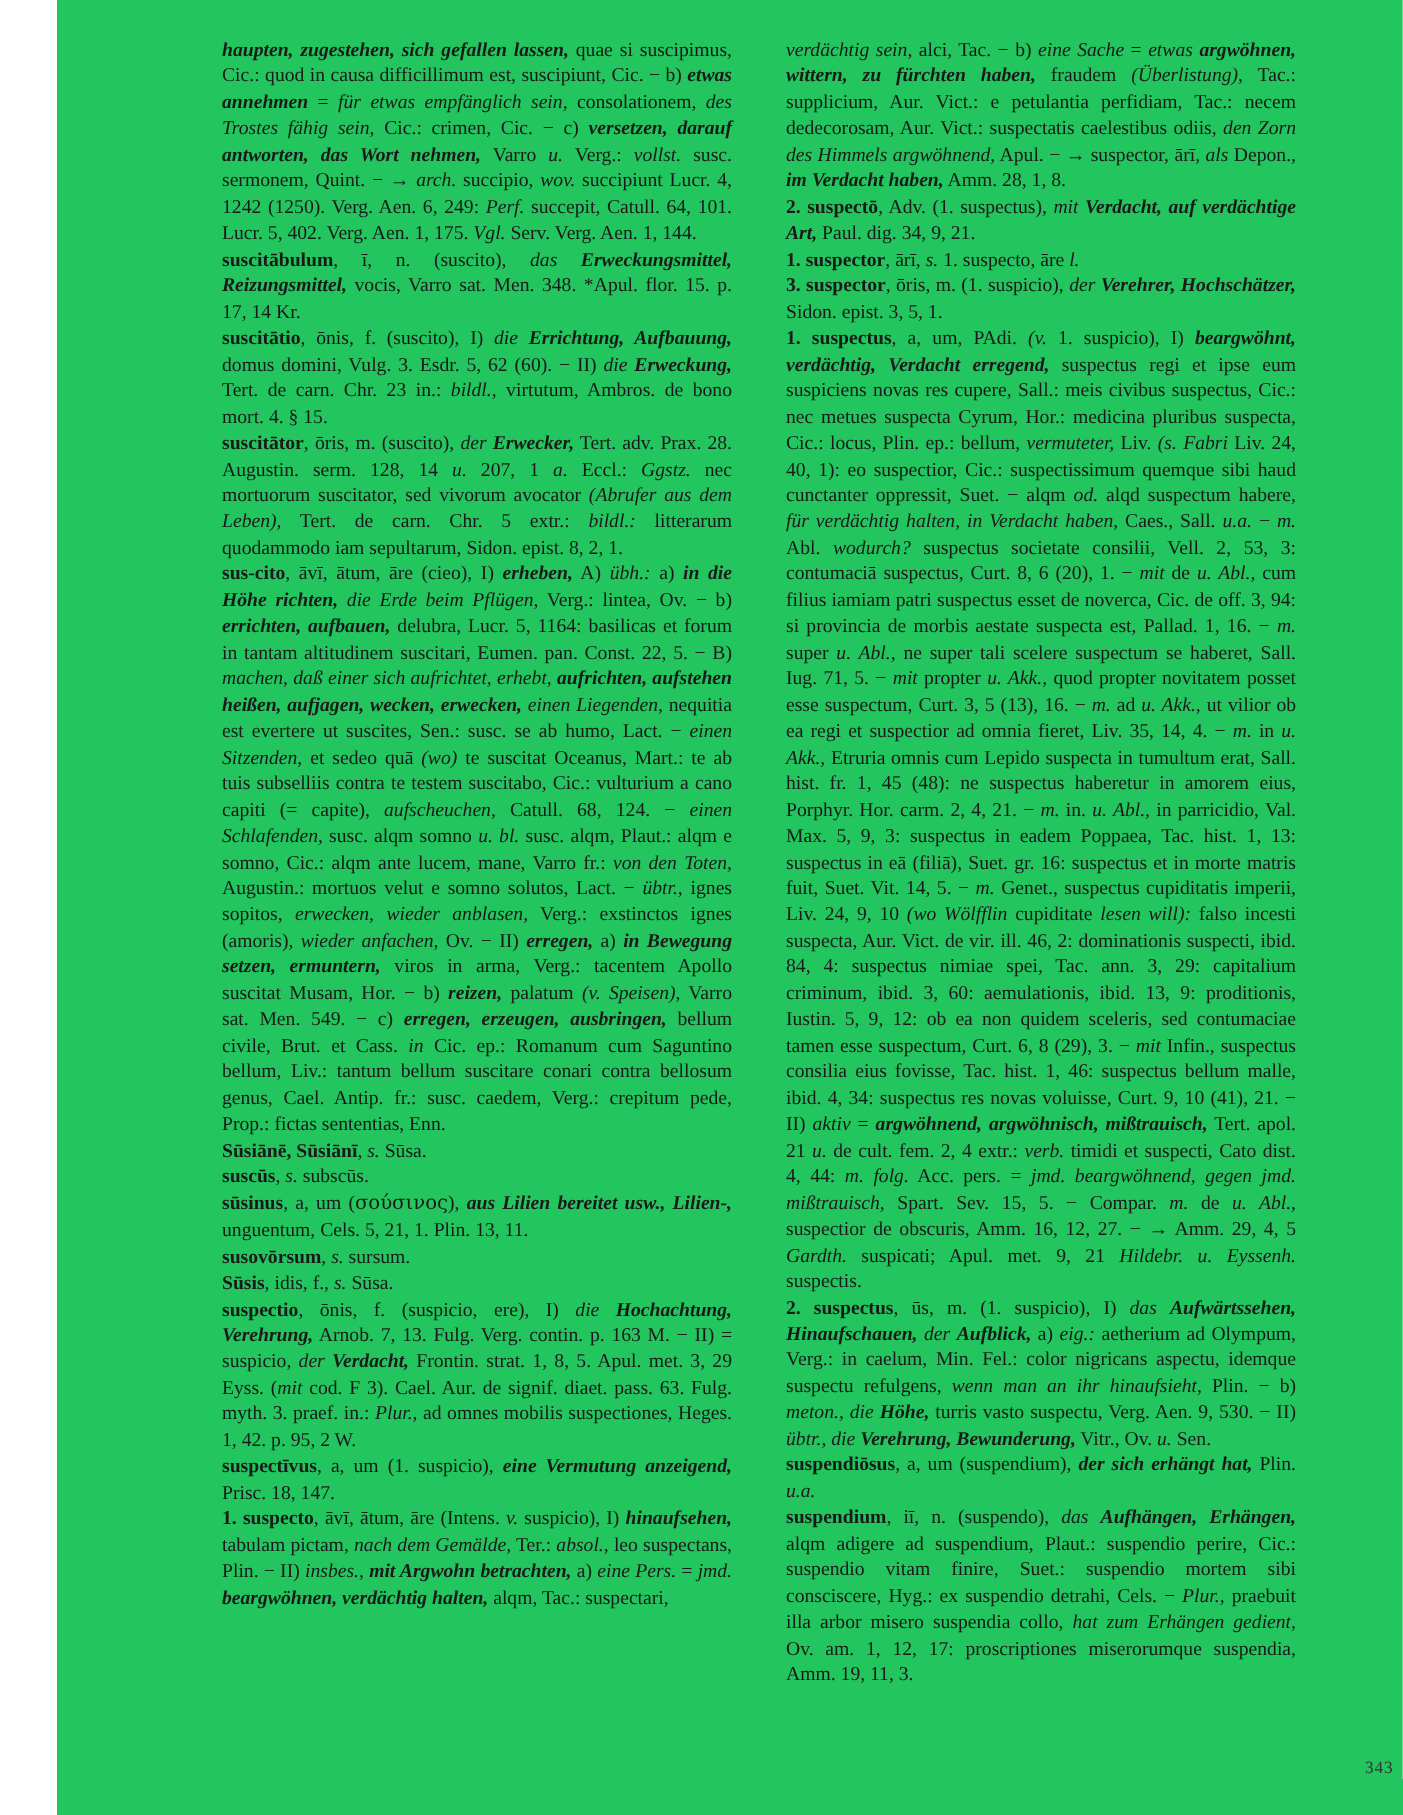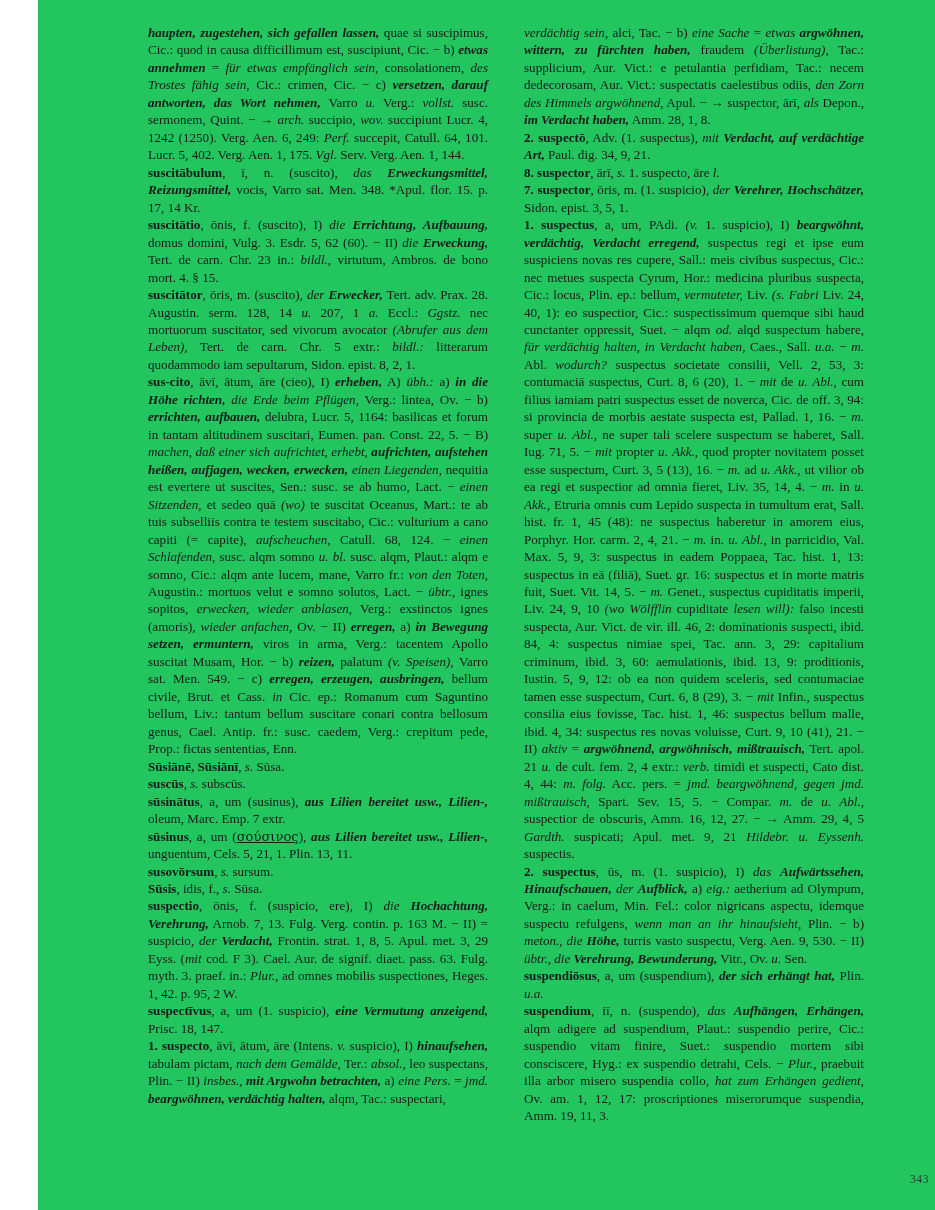--- a/index.html
+++ b/index.html
@@ -56,21 +56,20 @@
   i, .it {
     font-style: italic;
   }
   .bi {
     font-weight: bold;
     font-style: italic;
   }
   .gr {
     font-family: "DejaVu Serif", serif;
     font-style: normal;
-    text-decoration: underline;
   }
   .pageno {
     position: absolute;
     right: 44px;
     bottom: 25px;
     font-size: 11.5px;
     font-family: "Liberation Serif", "DejaVu Serif", serif;
     letter-spacing: 0.6px;
     color: #333;
   }
@@ -82,33 +81,32 @@
 
   <div class="columns">
     <div class="col" id="col-left">
         <p class="entry cont" id="entry-suscipio-continuation"><span class="bi">haupten, zugestehen, sich gefallen lassen,</span> quae si suscipimus, Cic.: quod in causa difficillimum est, suscipiunt, Cic. − b) <span class="bi">etwas annehmen</span> = <span class="it">für etwas empfänglich sein,</span> consolationem, <span class="it">des Trostes fähig sein,</span> Cic.: crimen, Cic. − c) <span class="bi">versetzen, darauf antworten, das Wort nehmen,</span> Varro <span class="it">u.</span> Verg.: <span class="it">vollst.</span> susc. sermonem, Quint. − → <span class="it">arch.</span> succipio, <span class="it">wov.</span> succipiunt Lucr. 4, 1242 (1250). Verg. Aen. 6, 249: <span class="it">Perf.</span> succepit, Catull. 64, 101. Lucr. 5, 402. Verg. Aen. 1, 175. <span class="it">Vgl.</span> Serv. Verg. Aen. 1, 144.</p>
         <p class="entry" id="entry-suscitabulum"><span class="hw">suscitābulum</span>, ī, n. (suscito), <span class="it">das</span> <span class="bi">Erweckungsmittel, Reizungsmittel,</span> vocis, Varro sat. Men. 348. *Apul. flor. 15. p. 17, 14 Kr.</p>
         <p class="entry" id="entry-suscitatio"><span class="hw">suscitātio</span>, ōnis, f. (suscito), I) <span class="it">die</span> <span class="bi">Errichtung, Aufbauung,</span> domus domini, Vulg. 3. Esdr. 5, 62 (60). − II) <span class="it">die</span> <span class="bi">Erweckung,</span> Tert. de carn. Chr. 23 in.: <span class="it">bildl.,</span> virtutum, Ambros. de bono mort. 4. § 15.</p>
         <p class="entry" id="entry-suscitator"><span class="hw">suscitātor</span>, ōris, m. (suscito), <span class="it">der</span> <span class="bi">Erwecker,</span> Tert. adv. Prax. 28. Augustin. serm. 128, 14 <span class="it">u.</span> 207, 1 <span class="it">a.</span> Eccl.: <span class="it">Ggstz.</span> nec mortuorum suscitator, sed vivorum avocator <span class="it">(Abrufer aus dem Leben),</span> Tert. de carn. Chr. 5 extr.: <span class="it">bildl.:</span> litterarum quodammodo iam sepultarum, Sidon. epist. 8, 2, 1.</p>
         <p class="entry" id="entry-sus-cito"><span class="hw">sus-cito</span>, āvī, ātum, āre (cieo), I) <span class="bi">erheben,</span> A) <span class="it">übh.:</span> a) <span class="bi">in die Höhe richten,</span> <span class="it">die Erde beim Pflügen,</span> Verg.: lintea, Ov. − b) <span class="bi">errichten, aufbauen,</span> delubra, Lucr. 5, 1164: basilicas et forum in tantam altitudinem suscitari, Eumen. pan. Const. 22, 5. − B) <span class="it">machen, daß einer sich aufrichtet, erhebt,</span> <span class="bi">aufrichten, aufstehen heißen, aufjagen, wecken, erwecken,</span> <span class="it">einen Liegenden,</span> nequitia est evertere ut suscites, Sen.: susc. se ab humo, Lact. − <span class="it">einen Sitzenden,</span> et sedeo quā <span class="it">(wo)</span> te suscitat Oceanus, Mart.: te ab tuis subselliis contra te testem suscitabo, Cic.: vulturium a cano capiti (= capite), <span class="it">aufscheuchen,</span> Catull. 68, 124. − <span class="it">einen Schlafenden,</span> susc. alqm somno <span class="it">u. bl.</span> susc. alqm, Plaut.: alqm e somno, Cic.: alqm ante lucem, mane, Varro fr.: <span class="it">von den Toten,</span> Augustin.: mortuos velut e somno solutos, Lact. − <span class="it">übtr.,</span> ignes sopitos, <span class="it">erwecken, wieder anblasen,</span> Verg.: exstinctos ignes (amoris), <span class="it">wieder anfachen,</span> Ov. − II) <span class="bi">erregen,</span> a) <span class="bi">in Bewegung setzen, ermuntern,</span> viros in arma, Verg.: tacentem Apollo suscitat Musam, Hor. − b) <span class="bi">reizen,</span> palatum <span class="it">(v. Speisen),</span> Varro sat. Men. 549. − c) <span class="bi">erregen, erzeugen, ausbringen,</span> bellum civile, Brut. et Cass. <span class="it">in</span> Cic. ep.: Romanum cum Saguntino bellum, Liv.: tantum bellum suscitare conari contra bellosum genus, Cael. Antip. fr.: susc. caedem, Verg.: crepitum pede, Prop.: fictas sententias, Enn.</p>
         <p class="entry" id="entry-susiane"><span class="hw">Sūsiānē, Sūsiānī</span>, <span class="it">s.</span> Sūsa.</p>
         <p class="entry" id="entry-suscus"><span class="hw">suscūs</span>, <span class="it">s.</span> subscūs.</p>
-        <p class="entry" id="entry-susinatus"><span class="hw">sūsinātus</span>, a, um (susinus), <span class="bi">aus Lilien bereitet usw., Lilien-,</span> oleum, Marc. Emp. 7 extr.</p>
         <p class="entry" id="entry-susinus"><span class="hw">sūsinus</span>, a, um (<span class="gr">σούσινος</span>), <span class="bi">aus Lilien bereitet usw., Lilien-,</span> unguentum, Cels. 5, 21, 1. Plin. 13, 11.</p>
         <p class="entry" id="entry-susovorsum"><span class="hw">susovōrsum</span>, <span class="it">s.</span> sursum.</p>
         <p class="entry" id="entry-susis"><span class="hw">Sūsis</span>, idis, f., <span class="it">s.</span> Sūsa.</p>
         <p class="entry" id="entry-suspectio"><span class="hw">suspectio</span>, ōnis, f. (suspicio, ere), I) <span class="it">die</span> <span class="bi">Hochachtung, Verehrung,</span> Arnob. 7, 13. Fulg. Verg. contin. p. 163 M. − II) = suspicio, <span class="it">der</span> <span class="bi">Verdacht,</span> Frontin. strat. 1, 8, 5. Apul. met. 3, 29 Eyss. (<span class="it">mit</span> cod. F 3). Cael. Aur. de signif. diaet. pass. 63. Fulg. myth. 3. praef. in.: <span class="it">Plur.,</span> ad omnes mobilis suspectiones, Heges. 1, 42. p. 95, 2 W.</p>
         <p class="entry" id="entry-suspectivus"><span class="hw">suspectīvus</span>, a, um (1. suspicio), <span class="bi">eine Vermutung anzeigend,</span> Prisc. 18, 147.</p>
         <p class="entry" id="entry-1-suspecto"><span class="hw">1. suspecto</span>, āvī, ātum, āre (Intens. <span class="it">v.</span> suspicio), I) <span class="bi">hinaufsehen,</span> tabulam pictam, <span class="it">nach dem Gemälde,</span> Ter.: <span class="it">absol.,</span> leo suspectans, Plin. − II) <span class="it">insbes.,</span> <span class="bi">mit Argwohn betrachten,</span> a) <span class="it">eine Pers.</span> = <span class="it">jmd.</span> <span class="bi">beargwöhnen, verdächtig halten,</span> alqm, Tac.: suspectari,</p>
       </div>
     <div class="col" id="col-right">
         <p class="entry cont" id="entry-1-suspecto-continuation"><span class="it">verdächtig sein,</span> alci, Tac. − b) <span class="it">eine Sache</span> = <span class="it">etwas</span> <span class="bi">argwöhnen, wittern, zu fürchten haben,</span> fraudem <span class="it">(Überlistung),</span> Tac.: supplicium, Aur. Vict.: e petulantia perfidiam, Tac.: necem dedecorosam, Aur. Vict.: suspectatis caelestibus odiis, <span class="it">den Zorn des Himmels argwöhnend,</span> Apul. − → suspector, ārī, <span class="it">als</span> Depon., <span class="bi">im Verdacht haben,</span> Amm. 28, 1, 8.</p>
         <p class="entry" id="entry-2-suspecto"><span class="hw">2. suspectō</span>, Adv. (1. suspectus), <span class="it">mit</span> <span class="bi">Verdacht, auf verdächtige Art,</span> Paul. dig. 34, 9, 21.</p>
-        <p class="entry" id="entry-1-suspector"><span class="hw">8. suspector</span>, ārī, <span class="it">s.</span> 1. suspecto, āre <span class="it">l.</span></p>
-        <p class="entry" id="entry-2-suspector"><span class="hw">7. suspector</span>, ōris, m. (1. suspicio), <span class="it">der</span> <span class="bi">Verehrer, Hochschätzer,</span> Sidon. epist. 3, 5, 1.</p>
+        <p class="entry" id="entry-1-suspector"><span class="hw">1. suspector</span>, ārī, <span class="it">s.</span> 1. suspecto, āre <span class="it">l.</span></p>
+        <p class="entry" id="entry-2-suspector"><span class="hw">3. suspector</span>, ōris, m. (1. suspicio), <span class="it">der</span> <span class="bi">Verehrer, Hochschätzer,</span> Sidon. epist. 3, 5, 1.</p>
         <p class="entry" id="entry-1-suspectus"><span class="hw">1. suspectus</span>, a, um, PAdi. <span class="it">(v.</span> 1. suspicio), I) <span class="bi">beargwöhnt, verdächtig, Verdacht erregend,</span> suspectus regi et ipse eum suspiciens novas res cupere, Sall.: meis civibus suspectus, Cic.: nec metues suspecta Cyrum, Hor.: medicina pluribus suspecta, Cic.: locus, Plin. ep.: bellum, <span class="it">vermuteter,</span> Liv. <span class="it">(s. Fabri</span> Liv. 24, 40, 1): eo suspectior, Cic.: suspectissimum quemque sibi haud cunctanter oppressit, Suet. − alqm <span class="it">od.</span> alqd suspectum habere, <span class="it">für verdächtig halten, in Verdacht haben,</span> Caes., Sall. <span class="it">u.a.</span> − <span class="it">m.</span> Abl. <span class="it">wodurch?</span> suspectus societate consilii, Vell. 2, 53, 3: contumaciā suspectus, Curt. 8, 6 (20), 1. − <span class="it">mit</span> de <span class="it">u. Abl.,</span> cum filius iamiam patri suspectus esset de noverca, Cic. de off. 3, 94: si provincia de morbis aestate suspecta est, Pallad. 1, 16. − <span class="it">m.</span> super <span class="it">u. Abl.,</span> ne super tali scelere suspectum se haberet, Sall. Iug. 71, 5. − <span class="it">mit</span> propter <span class="it">u. Akk.,</span> quod propter novitatem posset esse suspectum, Curt. 3, 5 (13), 16. − <span class="it">m.</span> ad <span class="it">u. Akk.,</span> ut vilior ob ea regi et suspectior ad omnia fieret, Liv. 35, 14, 4. − <span class="it">m.</span> in <span class="it">u. Akk.,</span> Etruria omnis cum Lepido suspecta in tumultum erat, Sall. hist. fr. 1, 45 (48): ne suspectus haberetur in amorem eius, Porphyr. Hor. carm. 2, 4, 21. − <span class="it">m.</span> in. <span class="it">u. Abl.,</span> in parricidio, Val. Max. 5, 9, 3: suspectus in eadem Poppaea, Tac. hist. 1, 13: suspectus in eā (filiā), Suet. gr. 16: suspectus et in morte matris fuit, Suet. Vit. 14, 5. − <span class="it">m.</span> Genet., suspectus cupiditatis imperii, Liv. 24, 9, 10 <span class="it">(wo Wölfflin</span> cupiditate <span class="it">lesen will):</span> falso incesti suspecta, Aur. Vict. de vir. ill. 46, 2: dominationis suspecti, ibid. 84, 4: suspectus nimiae spei, Tac. ann. 3, 29: capitalium criminum, ibid. 3, 60: aemulationis, ibid. 13, 9: proditionis, Iustin. 5, 9, 12: ob ea non quidem sceleris, sed contumaciae tamen esse suspectum, Curt. 6, 8 (29), 3. − <span class="it">mit</span> Infin., suspectus consilia eius fovisse, Tac. hist. 1, 46: suspectus bellum malle, ibid. 4, 34: suspectus res novas voluisse, Curt. 9, 10 (41), 21. − II) <span class="it">aktiv</span> = <span class="bi">argwöhnend, argwöhnisch, mißtrauisch,</span> Tert. apol. 21 <span class="it">u.</span> de cult. fem. 2, 4 extr.: <span class="it">verb.</span> timidi et suspecti, Cato dist. 4, 44: <span class="it">m. folg.</span> Acc. pers. = <span class="it">jmd. beargwöhnend, gegen jmd. mißtrauisch,</span> Spart. Sev. 15, 5. − Compar. <span class="it">m.</span> de <span class="it">u. Abl.,</span> suspectior de obscuris, Amm. 16, 12, 27. − → Amm. 29, 4, 5 <span class="it">Gardth.</span> suspicati; Apul. met. 9, 21 <span class="it">Hildebr. u. Eyssenh.</span> suspectis.</p>
         <p class="entry" id="entry-2-suspectus"><span class="hw">2. suspectus</span>, ūs, m. (1. suspicio), I) <span class="it">das</span> <span class="bi">Aufwärtssehen, Hinaufschauen,</span> <span class="it">der</span> <span class="bi">Aufblick,</span> a) <span class="it">eig.:</span> aetherium ad Olympum, Verg.: in caelum, Min. Fel.: color nigricans aspectu, idemque suspectu refulgens, <span class="it">wenn man an ihr hinaufsieht,</span> Plin. − b) <span class="it">meton., die</span> <span class="bi">Höhe,</span> turris vasto suspectu, Verg. Aen. 9, 530. − II) <span class="it">übtr., die</span> <span class="bi">Verehrung, Bewunderung,</span> Vitr., Ov. <span class="it">u.</span> Sen.</p>
         <p class="entry" id="entry-suspendiosus"><span class="hw">suspendiōsus</span>, a, um (suspendium), <span class="bi">der sich erhängt hat,</span> Plin. <span class="it">u.a.</span></p>
         <p class="entry" id="entry-suspendium"><span class="hw">suspendium</span>, iī, n. (suspendo), <span class="it">das</span> <span class="bi">Aufhängen, Erhängen,</span> alqm adigere ad suspendium, Plaut.: suspendio perire, Cic.: suspendio vitam finire, Suet.: suspendio mortem sibi consciscere, Hyg.: ex suspendio detrahi, Cels. − <span class="it">Plur.,</span> praebuit illa arbor misero suspendia collo, <span class="it">hat zum Erhängen gedient,</span> Ov. am. 1, 12, 17: proscriptiones miserorumque suspendia, Amm. 19, 11, 3.</p>
       </div>
   </div>
 
   <div class="pageno">343</div>
 
 </div>

